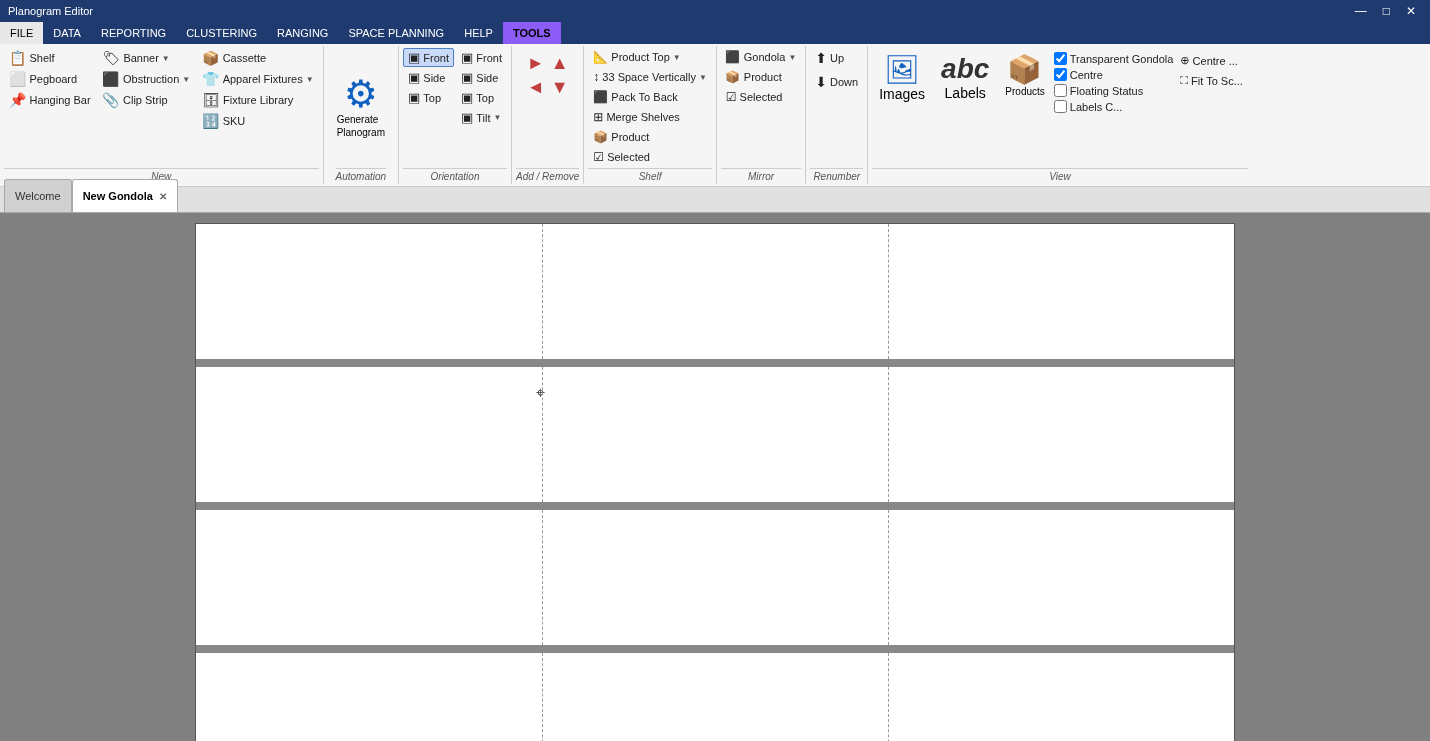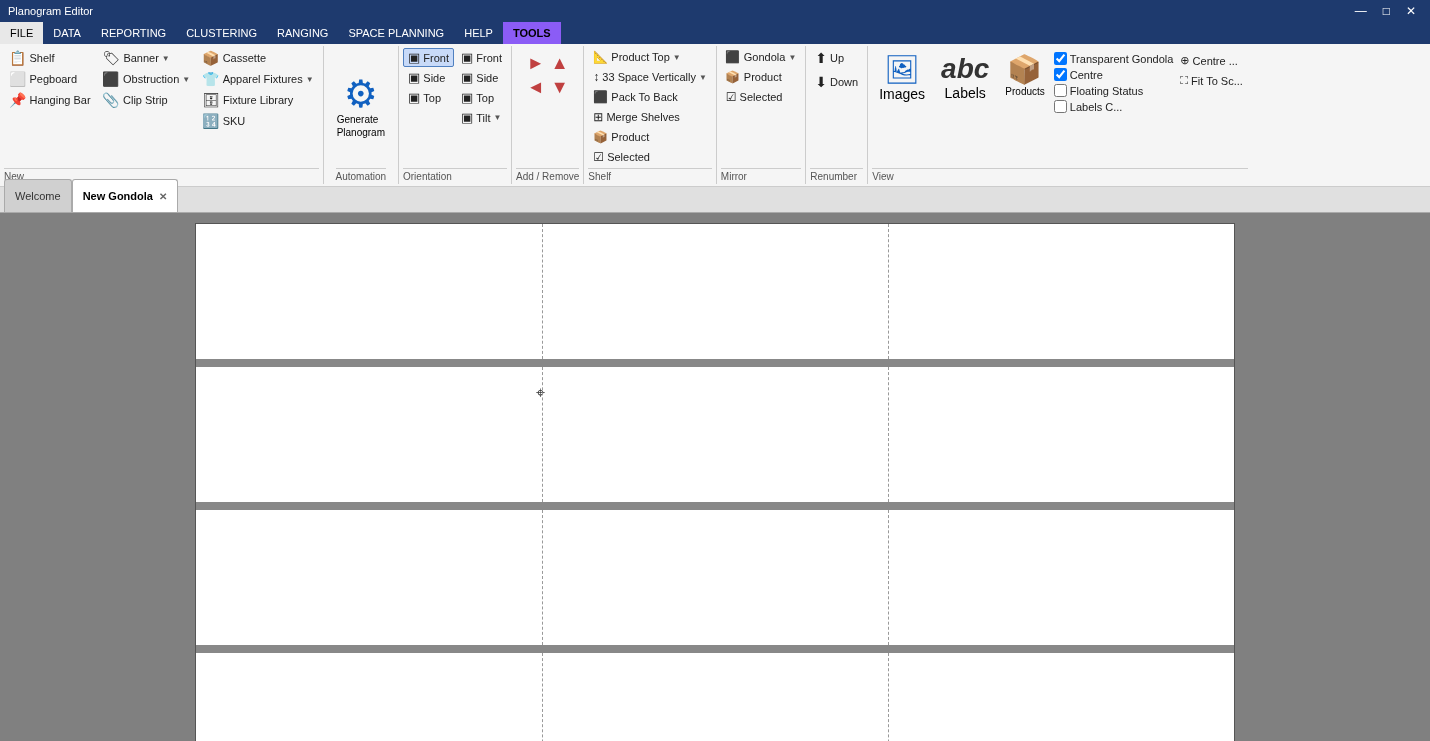--- a/index.html
+++ b/index.html
@@ -54,26 +54,27 @@
       min-width: fit-content;
     }
     .ribbon-group-content {
       display: flex;
       flex-direction: row;
       align-items: flex-start;
       flex: 1;
       gap: 2px;
     }
     .ribbon-group-label {
-      text-align: left;
+      text-align: center;
       font-size: 10px;
       color: #555;
       padding-top: 2px;
       border-top: 1px solid #ccc;
       margin-top: 2px;
+      font-style: italic;
     }
 
     .ribbon-col { display: flex; flex-direction: column; gap: 1px; }
 
     .small-btn {
       display: flex;
       align-items: center;
       gap: 3px;
       cursor: pointer;
       padding: 1px 4px;

